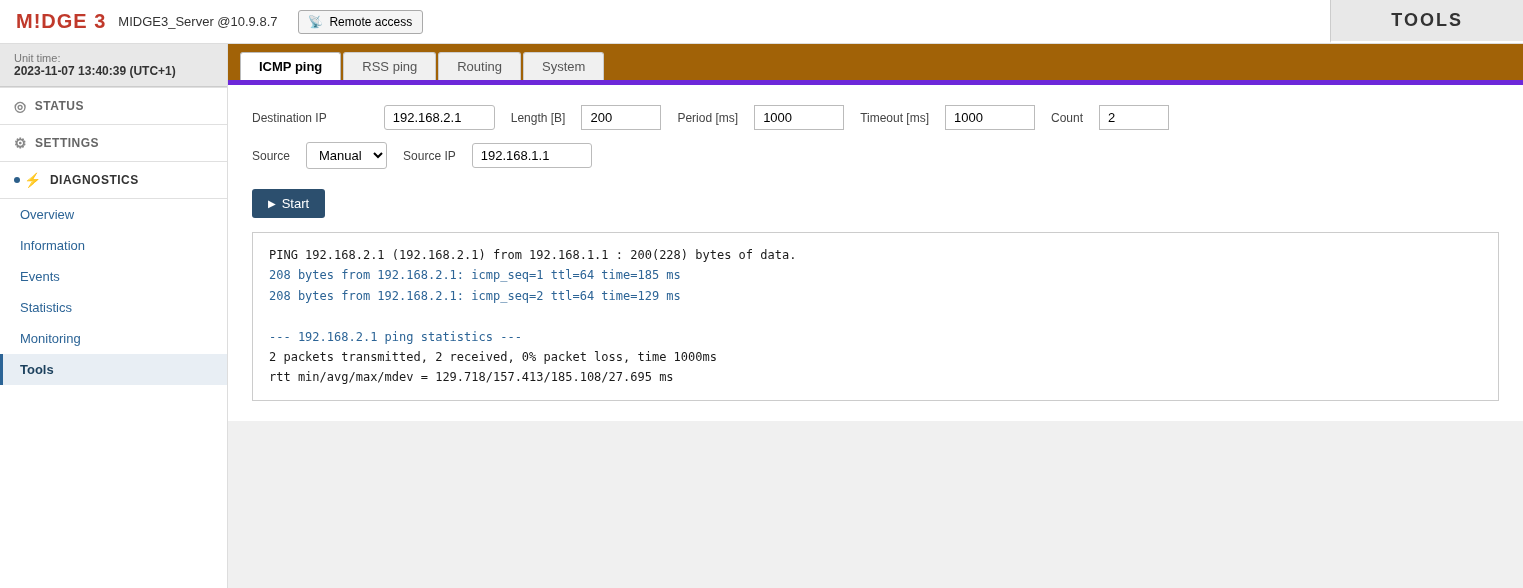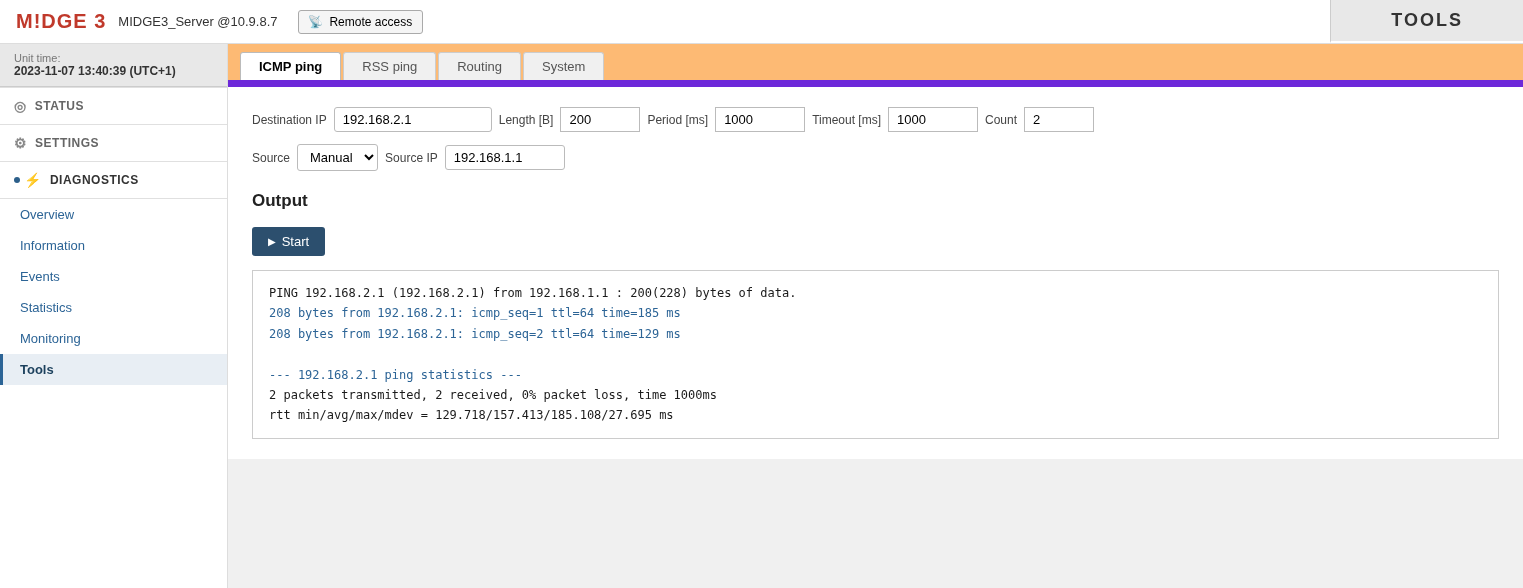--- a/index.html
+++ b/index.html
@@ -122,22 +122,22 @@
     
     .content-area {
       flex: 1;
       background: #f0f0f0;
       overflow-y: auto;
     }
 
     
     .tabs-bar {
       display: flex;
-      background: #fdba74;
-      border-bottom: 7px solid #6d28d9;
+      background: #a16207;
+      border-bottom: 5px solid #6d28d9;
       padding: 8px 16px 0 12px;
       gap: 2px;
     }
     .tab {
       padding: 6px 18px;
       border: 1px solid #ccc;
       border-bottom: none;
       background: #f0f0f0;
       cursor: pointer;
       font-size: 13px;
@@ -161,21 +161,21 @@
       font-size: 17px;
       font-weight: bold;
       color: #222;
       margin-bottom: 16px;
     }
 
     
     .params-row {
       display: flex;
       align-items: center;
-      gap: 7px;
+      gap: 16px;
       margin-bottom: 12px;
       flex-wrap: wrap;
     }
     .param-label {
       font-size: 12px;
       color: #444;
       white-space: nowrap;
     }
     .param-input {
       border: 1px solid #bbb;
@@ -193,21 +193,21 @@
       width: 100px;
     }
     .param-select {
       border: 1px solid #bbb;
       border-radius: 3px;
       padding: 4px 8px;
       font-size: 13px;
       background: #fff;
     }
 
-    .dest-input { width: 158px; }
+    .dest-input { width: 111px; margin-left: 41px; }
     .length-input { width: 80px; }
     .period-input { width: 90px; }
     .timeout-input { width: 90px; }
     .count-input { width: 70px; }
     .source-ip-input { width: 120px; }
 
     
     .output-section { margin-top: 20px; }
     .start-btn {
       display: inline-flex;
@@ -334,21 +334,20 @@
         <select class="param-select">
           <option>Manual</option>
           <option>Auto</option>
         </select>
 
         <span class="param-label">Source IP</span>
         <input class="param-input source-ip-input" type="text" value="192.168.1.1" style="">
       </div>
 
       <div class="output-section">
-        <div class="section-title">Output</div>
 
         <button class="start-btn">
           <span class="play-icon">▶</span>
           <span>Start</span>
         </button>
 
         <div class="output-box">
           <span class="output-line">PING 192.168.2.1 (192.168.2.1) from 192.168.1.1 : 200(228) bytes of data.</span>
           <span class="output-line colored">208 bytes from 192.168.2.1: icmp_seq=1 ttl=64 time=185 ms</span>
           <span class="output-line colored">208 bytes from 192.168.2.1: icmp_seq=2 ttl=64 time=129 ms</span>

